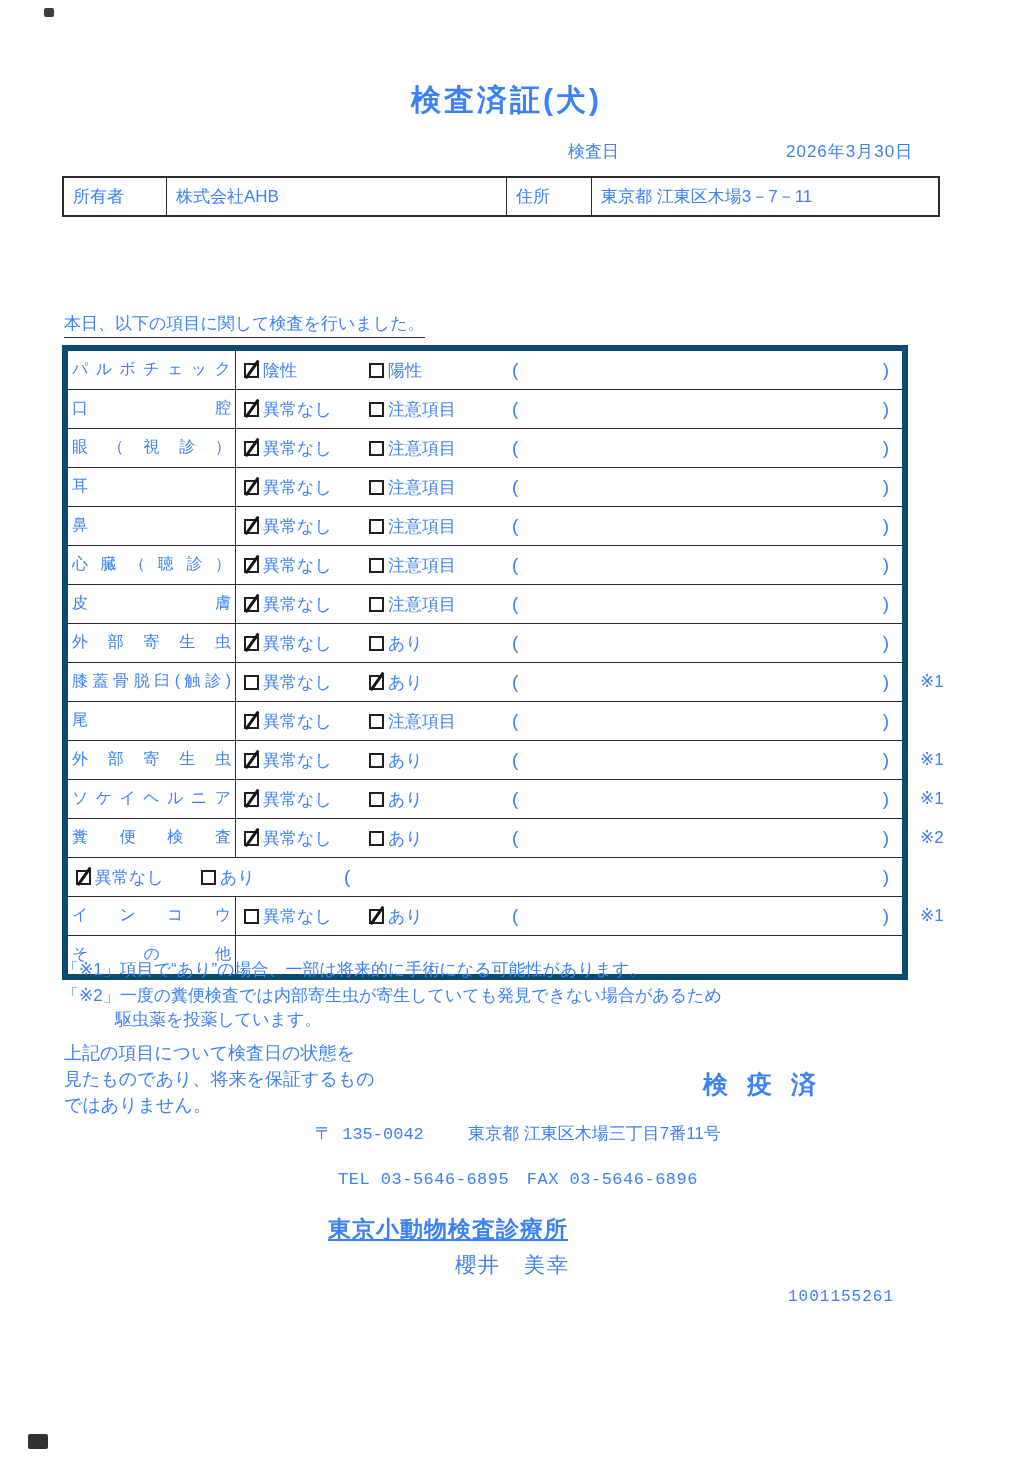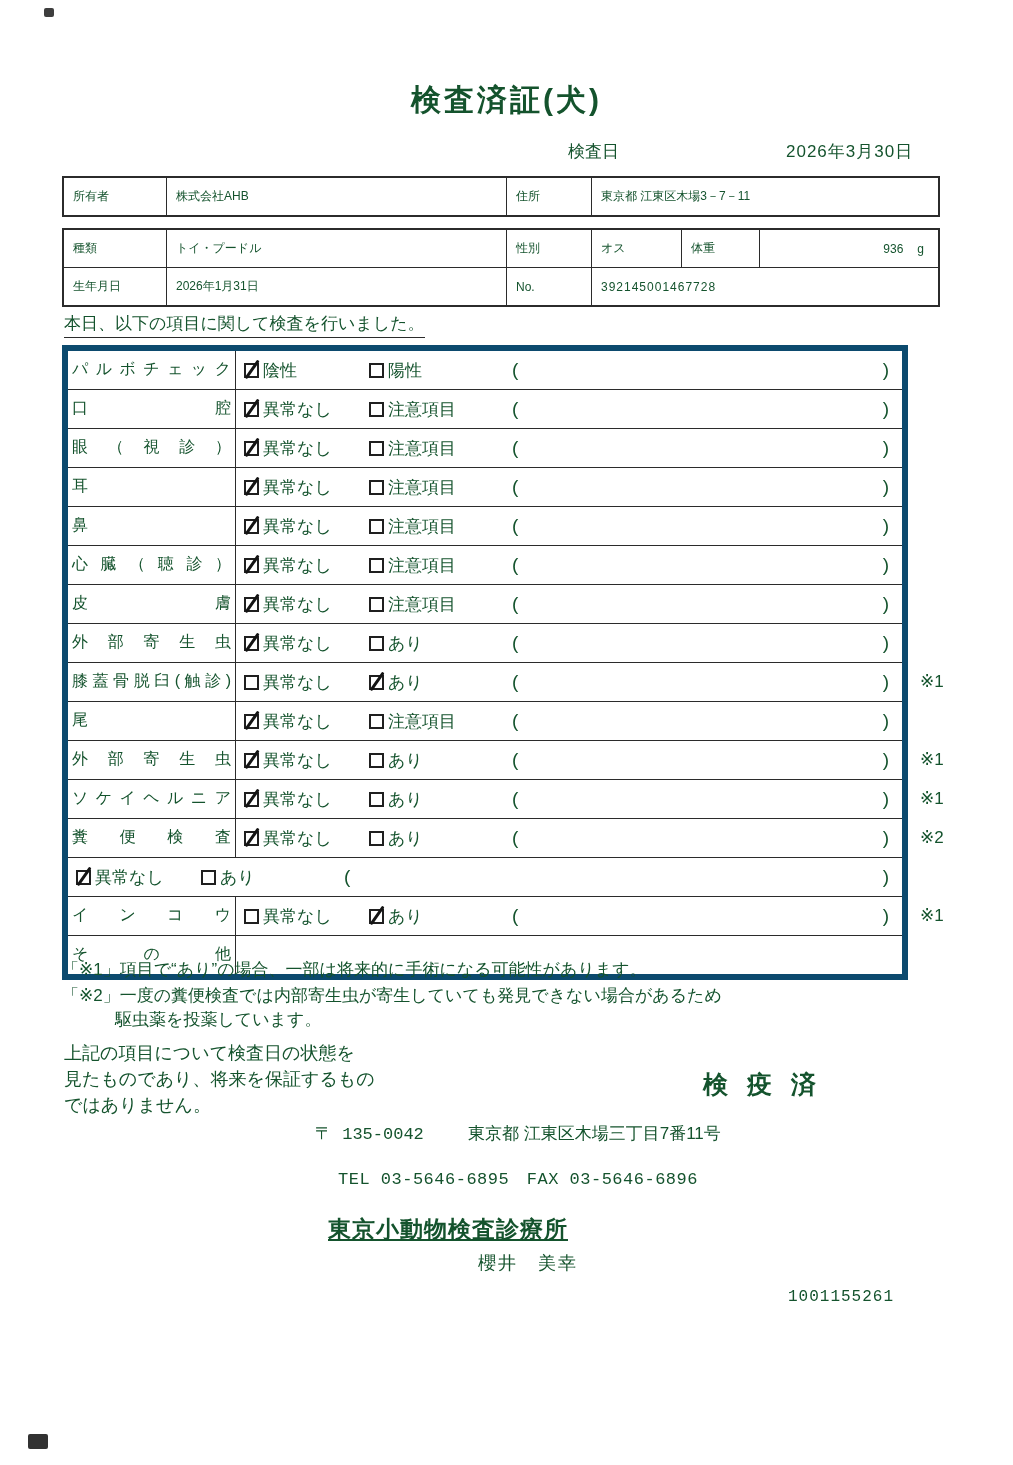--- a/index.html
+++ b/index.html
@@ -1,41 +1,41 @@
 <!DOCTYPE html>
 <html><head>
 <meta charset="utf-8">
 <style>
   html,body{margin:0;padding:0;background:#ffffff;}
   .page{
     position:relative;
     width:1013px;height:1465px;
     background:#ffffff;
-    color:#14532d;
+    color:#3b82f6;
     font-family:"Liberation Sans","DejaVu Sans",sans-serif;
     overflow:hidden;
   }
   .title{
     position:absolute;top:80px;left:0;right:0;
     margin:0;text-align:center;
     font-size:30px;font-weight:700;letter-spacing:3px;
   }
   .date-label{position:absolute;top:140px;left:568px;font-size:17px;}
   .date-value{position:absolute;top:140px;left:786px;font-size:17px;letter-spacing:1px;}
 
   
   .tbl{
     position:absolute;left:62px;width:878px;
     border:2px solid #2b2b2b;box-sizing:border-box;background:#fff;
   }
   .trow{display:flex;height:37px;}
   .trow + .trow{border-top:1.5px solid #2b2b2b;}
   .cell{
     display:flex;align-items:center;
-    padding:8px 9px;font-size:12px;
+    padding:8px 9px;font-size:17px;
     border-right:1.5px solid #2b2b2b;
     box-sizing:border-box;white-space:nowrap;overflow:hidden;
   }
   .cell.last{border-right:none;}
   .w103{width:103px;} .w340{width:340px;} .w85{width:85px;} .w90{width:90px;} .w78{width:78px;}
   .grow{flex:1;}
   .owner-tbl{top:176px;}
   .info-tbl{top:228px;}
   .num{letter-spacing:1px;}
   .weight-cell{justify-content:flex-end;gap:14px;padding-right:14px;}
@@ -97,21 +97,21 @@
   }
   .stamp{
     position:absolute;top:1068px;left:703px;
     font-size:25px;font-weight:600;letter-spacing:6px;white-space:nowrap;
   }
   .mono{font-family:"Liberation Mono","DejaVu Sans Mono",monospace;}
   .postal{position:absolute;top:1122px;left:315px;font-size:17px;}
   .clinic-address{position:absolute;top:1122px;left:468px;font-size:17px;}
   .telfax{position:absolute;top:1167px;left:338px;font-size:17px;letter-spacing:0.5px;}
   .clinic-name{position:absolute;top:1214px;left:328px;font-size:23px;font-weight:600;letter-spacing:1px;text-decoration:underline;}
-  .vet-name{position:absolute;top:1251px;left:478px;font-size:18px;letter-spacing:2px;}
+  .vet-name{position:absolute;top:1251px;left:455px;font-size:21px;letter-spacing:2px;}
   .serial{position:absolute;top:1288px;left:788px;font-size:16px;letter-spacing:1px;}
 
   
   .artifact{position:absolute;background:#1c1c1c;border-radius:2px;}
   .artifact-top{left:44px;top:8px;width:10px;height:9px;opacity:.85;}
   .artifact-bottom{left:28px;top:1434px;width:20px;height:15px;opacity:.9;}
 </style>
 </head>
 <body>
 
@@ -127,39 +127,20 @@
 
   <div class="tbl owner-tbl">
     <div class="trow">
       <div class="cell w103">所有者</div>
       <div class="cell w340">株式会社AHB</div>
       <div class="cell w85">住所</div>
       <div class="cell grow last">東京都 江東区木場3－7－11</div>
     </div>
   </div>
 
-  <div class="tbl info-tbl">
-    <div class="trow">
-      <div class="cell w103">種類</div>
-      <div class="cell w340">トイ・プードル</div>
-      <div class="cell w85">性別</div>
-      <div class="cell w90">オス</div>
-      <div class="cell w78">体重</div>
-      <div class="cell grow last weight-cell">
-        <span>936</span>
-        <span>g</span>
-      </div>
-    </div>
-    <div class="trow">
-      <div class="cell w103">生年月日</div>
-      <div class="cell w340">2026年1月31日</div>
-      <div class="cell w85">No.</div>
-      <div class="cell grow last num">392145001467728</div>
-    </div>
-  </div>
 
   <div class="intro">本日、以下の項目に関して検査を行いました。</div>
 
   <div class="exam-table">
     <div class="exam-row">
       <div class="exam-label">パルボチェック</div>
       <div class="exam-opts">
         <div class="opt opt1">
           <span class="checkbox checked"></span>
           <span class="opt-label">陰性</span>

